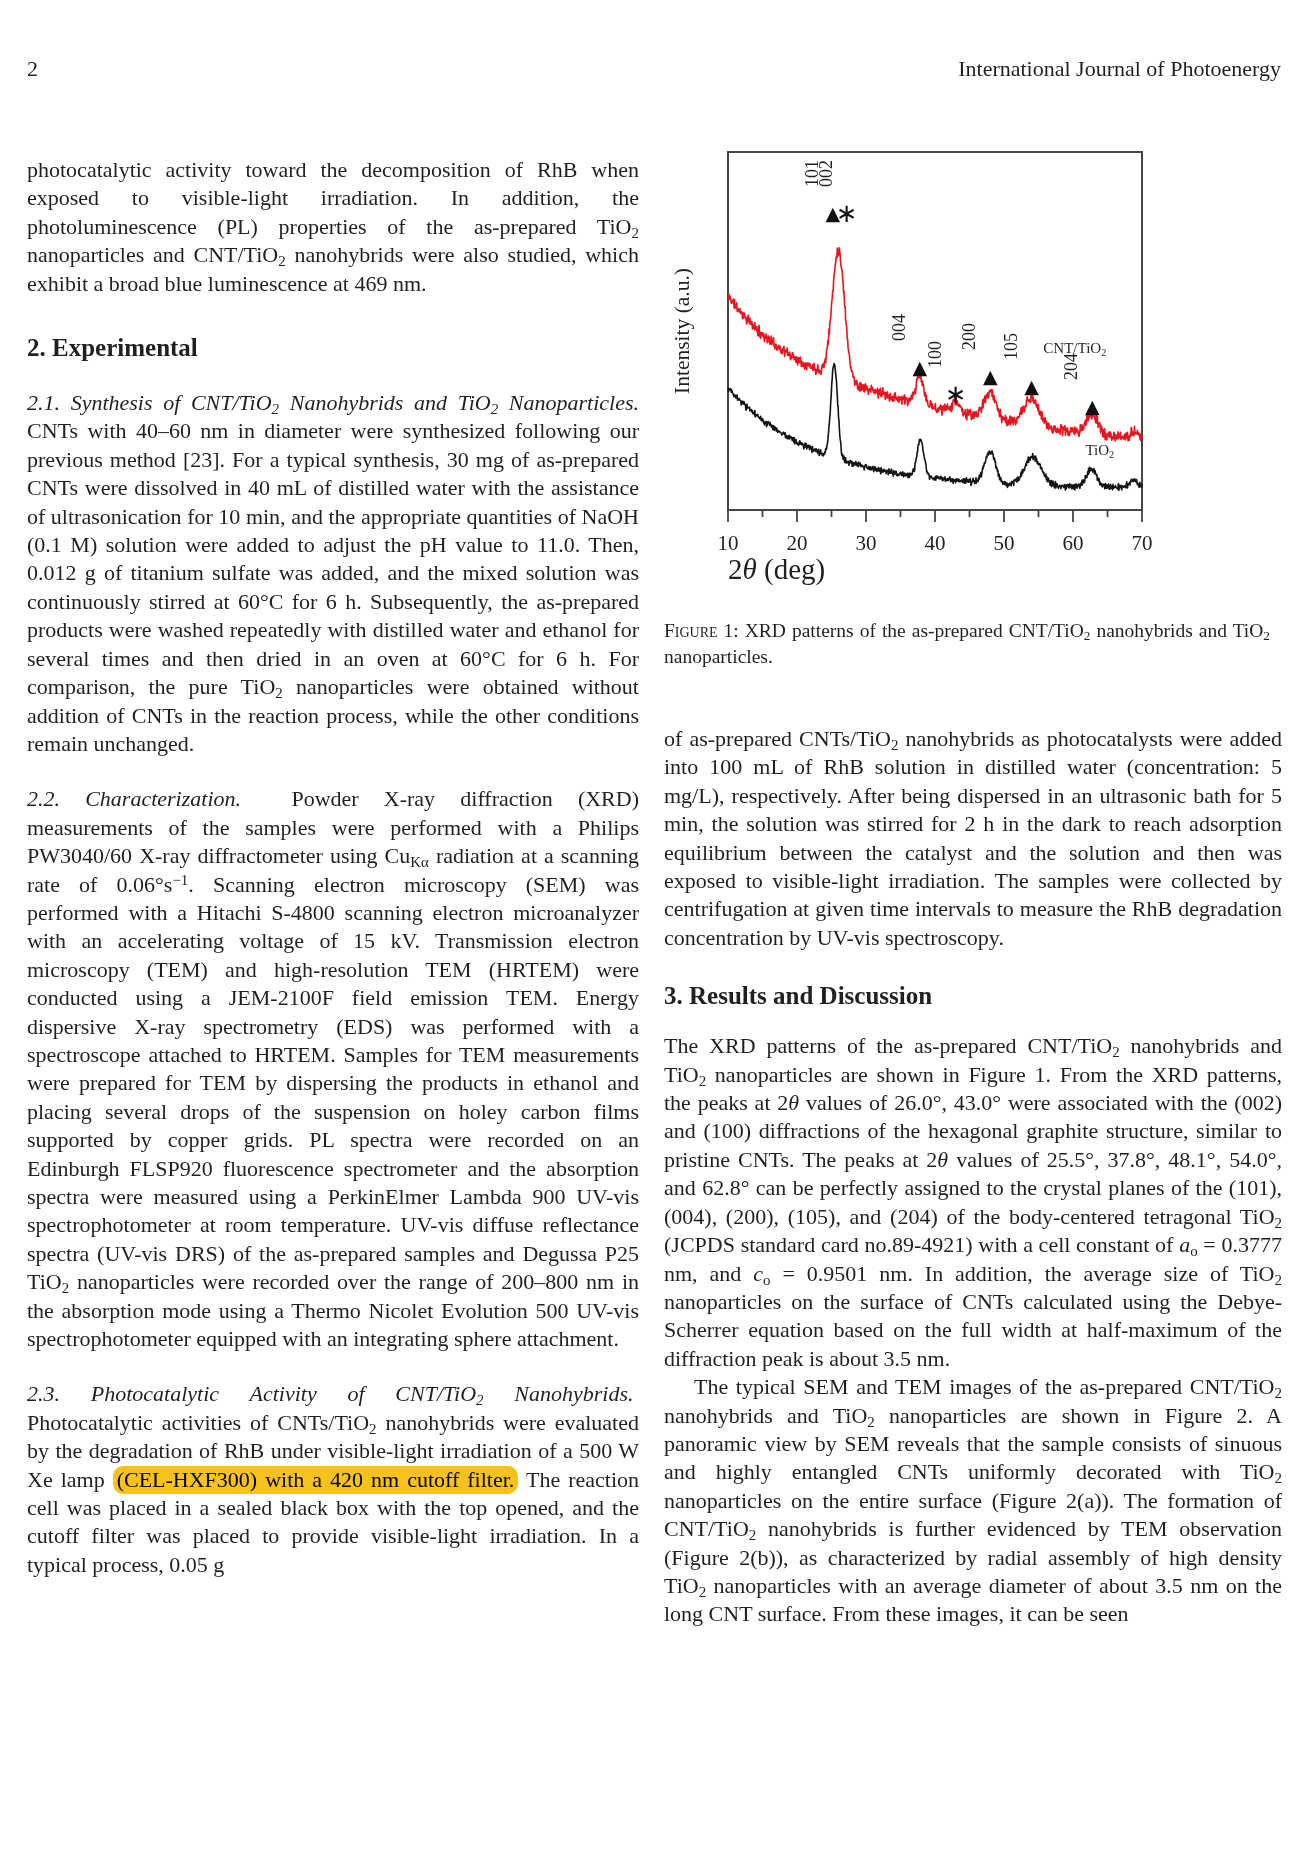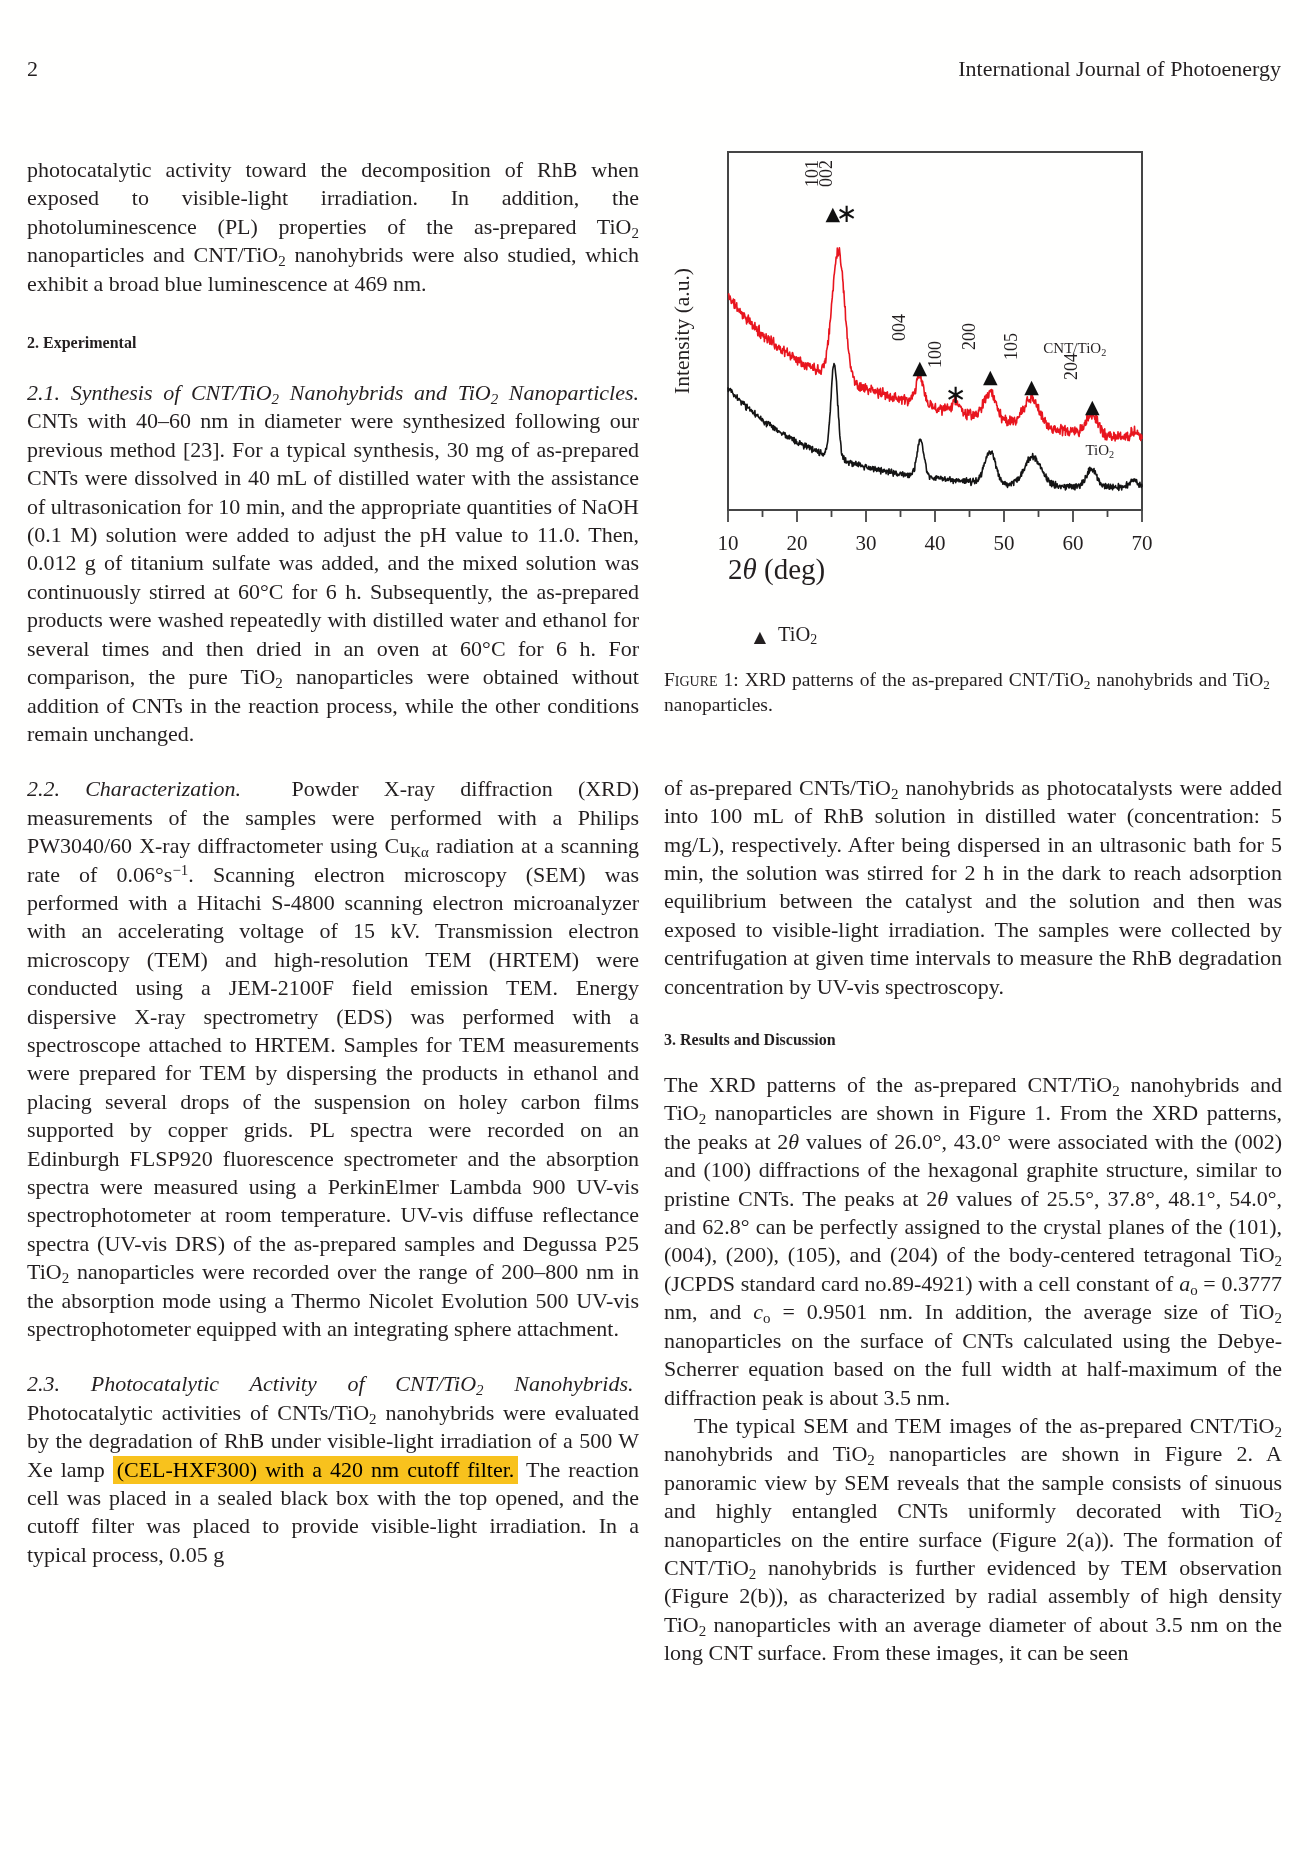--- a/index.html
+++ b/index.html
@@ -6,27 +6,27 @@
   .page{position:relative;width:1307px;height:1850px;background:#fffffe;overflow:hidden;
         font-family:"Liberation Serif", serif;color:#231f20;}
   .header{position:absolute;top:56px;left:27px;width:1254px;display:flex;
           justify-content:space-between;font-size:22px;}
   .col{position:absolute;text-align:justify;}
   .col-left{left:27px;top:156px;width:612px;}
   .col-right{left:664px;top:130px;width:618px;}
   p.body{font-size:22px;line-height:28.4px;margin:0;text-align:justify;}
   p.section-para{margin-top:27px;}
   p.indent{text-indent:30px;}
-  h2.sec{font-size:16px;margin:36px 0 25px 0;font-weight:bold;}
+  h2.sec{font-size:25px;margin:36px 0 25px 0;font-weight:bold;}
   h2.sec3{margin:30px 0 22px 0;}
   i.lead{font-style:italic;}
   sub,sup{font-size:68%;line-height:0;}
   sub{vertical-align:-0.25em;}
   sup{vertical-align:0.5em;}
-  mark.hl{padding:1px 4px 2px 4px;box-decoration-break:clone;-webkit-box-decoration-break:clone;}
+  mark.hl{padding:1px 4px 2px 4px;box-decoration-break:clone;border-radius:10px;-webkit-box-decoration-break:clone;}
   
   .figure{margin:0 0 0 0;}
   .chart-wrap{position:relative;width:620px;height:468px;}
   svg text.ticklab{font:21px "Liberation Serif", serif;fill:#221e1f;}
   svg text.mk-tri{font:19px "DejaVu Sans", sans-serif;fill:#101010;}
   svg text.mk-ast{font:26px "DejaVu Sans", sans-serif;fill:#101010;}
   .ylabel-box{position:absolute;left:0;top:22px;height:358px;width:36px;display:flex;
               align-items:center;justify-content:center;}
   .ylabel{writing-mode:vertical-rl;transform:rotate(180deg);font-size:21.5px;white-space:nowrap;}
   .xlabel{position:absolute;left:64px;width:414px;top:423px;text-align:left;font-size:29px;}
@@ -93,21 +93,20 @@
             <text x="255.81999999999996" y="243.79999999999998" text-anchor="middle" class="mk-tri">▲</text>
             <text x="291.70000000000005" y="272.65" text-anchor="middle" class="mk-ast">∗</text>
             <text x="326.2" y="252.75" text-anchor="middle" class="mk-tri">▲</text>
             <text x="367.59999999999997" y="263.49" text-anchor="middle" class="mk-tri">▲</text>
             <text x="428.32" y="283.18" text-anchor="middle" class="mk-tri">▲</text>
           </svg>
       <span class="series-label" style="left: 379.33px; top: 209.95px; position: absolute;">CNT/TiO<sub>2</sub></span><span class="series-label" style="left: 421.42px; top: 311.98px; position: absolute;">TiO<sub>2</sub></span><span class="peak-label" style="left: 157.88px; top: 36.86px; position: absolute;">101</span><span class="peak-label" style="left: 171.68px; top: 36.86px; position: absolute;">002</span><span class="peak-label" style="left: 244.82px; top: 190.8px; position: absolute;">004</span><span class="peak-label" style="left: 280.7px; top: 217.65px; position: absolute;">100</span><span class="peak-label" style="left: 315.2px; top: 199.75px; position: absolute;">200</span><span class="peak-label" style="left: 356.6px; top: 210.49px; position: absolute;">105</span><span class="peak-label" style="left: 417.32px; top: 230.18px; position: absolute;">204</span><div class="ylabel-box">
             <span class="ylabel">Intensity (a.u.)</span>
           </div><div class="xlabel">2<i>θ</i> (deg)</div></div>
       <div class="legend">
-        <div class="legend-row"><span class="legend-marker mk-t">▲</span><span>TiO<sub>2</sub></span></div>
       </div>
       <p class="caption"><span class="smallcaps">Figure 1:</span> <span>XRD patterns of the as-prepared CNT/TiO<sub>2</sub> nanohybrids and TiO<sub>2</sub> nanoparticles.</span></p>
     </div>
     <p class="body after-fig">of as-prepared CNTs/TiO<sub>2</sub> nanohybrids as photocatalysts were added into 100 mL of RhB solution in distilled water (concentration: 5 mg/L), respectively. After being dispersed in an ultrasonic bath for 5 min, the solution was stirred for 2 h in the dark to reach adsorption equilibrium between the catalyst and the solution and then was exposed to visible-light irradiation. The samples were collected by centrifugation at given time intervals to measure the RhB degradation concentration by UV-vis spectroscopy.</p>
     <h2 class="sec sec3">3. Results and Discussion</h2>
     <p class="body">The XRD patterns of the as-prepared CNT/TiO<sub>2</sub> nanohybrids and TiO<sub>2</sub> nanoparticles are shown in Figure 1. From the XRD patterns, the peaks at 2<i>θ</i> values of 26.0°, 43.0° were associated with the (002) and (100) diffractions of the hexagonal graphite structure, similar to pristine CNTs. The peaks at 2<i>θ</i> values of 25.5°, 37.8°, 48.1°, 54.0°, and 62.8° can be perfectly assigned to the crystal planes of the (101), (004), (200), (105), and (204) of the body-centered tetragonal TiO<sub>2</sub> (JCPDS standard card no.89-4921) with a cell constant of <i>a</i><sub>o</sub> = 0.3777 nm, and <i>c</i><sub>o</sub> = 0.9501 nm. In addition, the average size of TiO<sub>2</sub> nanoparticles on the surface of CNTs calculated using the Debye-Scherrer equation based on the full width at half-maximum of the diffraction peak is about 3.5 nm.</p>
     <p class="body indent">The typical SEM and TEM images of the as-prepared CNT/TiO<sub>2</sub> nanohybrids and TiO<sub>2</sub> nanoparticles are shown in Figure 2. A panoramic view by SEM reveals that the sample consists of sinuous and highly entangled CNTs uniformly decorated with TiO<sub>2</sub> nanoparticles on the entire surface (Figure 2(a)). The formation of CNT/TiO<sub>2</sub> nanohybrids is further evidenced by TEM observation (Figure 2(b)), as characterized by radial assembly of high density TiO<sub>2</sub> nanoparticles with an average diameter of about 3.5 nm on the long CNT surface. From these images, it can be seen</p>
   </div>
 
 </div>

